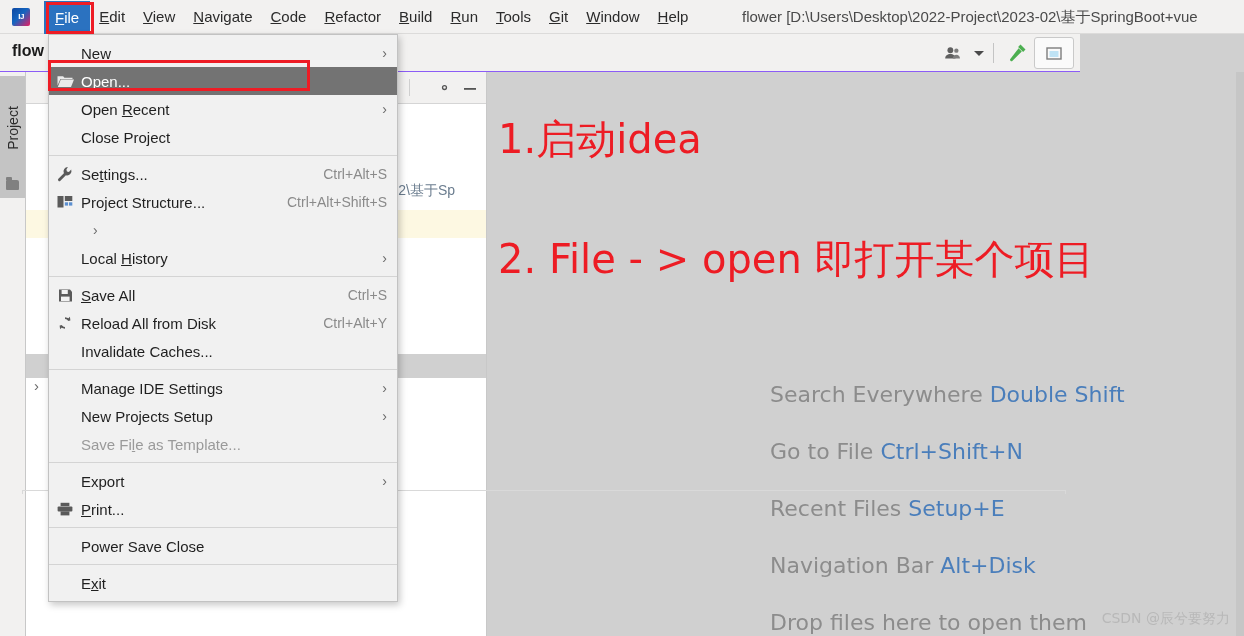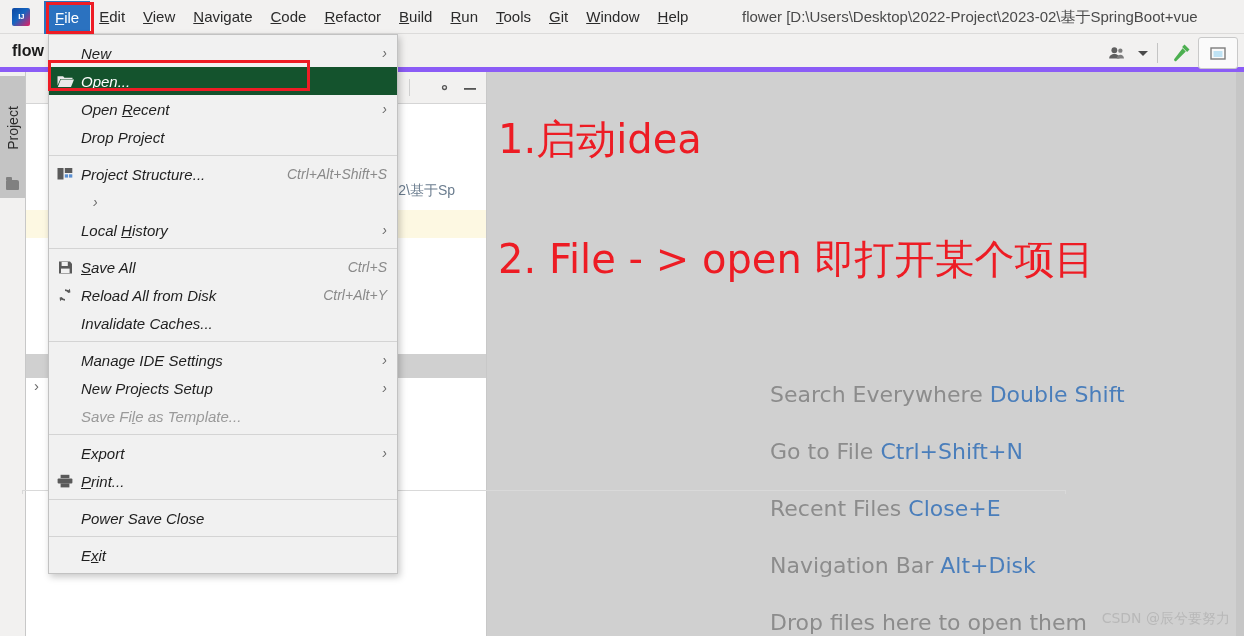--- a/index.html
+++ b/index.html
@@ -41,22 +41,22 @@
     border:3px solid #ee1c25;box-sizing:border-box;z-index:40;pointer-events:none;
   }
   .window-title{
     position:absolute;left:742px;top:0;height:34px;line-height:34px;
     font-size:15px;color:#4a4a4a;white-space:nowrap;overflow:hidden;
     width:502px;
   }
 
   
   .navbar{
-    position:absolute;left:0;top:34px;width:1244px;height:38px;
-    background:#f2f1f0;border-bottom:5px solid #8b5cf6;box-sizing:border-box;
+    position:absolute;left:0;top:34px;width:1080px;height:38px;
+    background:#f2f1f0;border-bottom:1px solid #8b5cf6;box-sizing:border-box;
   }
   .nav-project{
     position:absolute;left:12px;top:8px;font-size:16px;font-weight:bold;color:#1a1a1a;
   }
   .nav-right{position:absolute;right:6px;top:0;height:38px;display:flex;align-items:center;gap:0px;}
   .tb-btn{width:34px;height:30px;display:flex;align-items:center;justify-content:center;}
   .tb-sep{width:1px;height:20px;background:#c4c4c4;margin:0 6px;}
   .tb-winbtn{
     width:38px;height:30px;display:flex;align-items:center;justify-content:center;
     border:1px solid #c9c9c9;background:#fafafa;border-radius:3px;
@@ -110,31 +110,31 @@
 
   
   .dropdown{
     position:absolute;left:48px;top:34px;width:350px;
     background:#f1f1f1;border:1px solid #c2c2c2;box-sizing:border-box;
     box-shadow:2px 3px 7px rgba(0,0,0,.22);
     padding:4px 0 4px 0;z-index:30;
   }
   .mrow{
     position:relative;height:28px;display:flex;align-items:center;
-    font-size:15px;color:#1f1f1f;padding:0 10px 0 0;box-sizing:border-box;font-style:italic;
+    font-size:15px;color:#1f1f1f;padding:0 10px 0 0;box-sizing:border-box;
   }
   .mrow .micon{
     width:32px;min-width:32px;display:flex;align-items:center;justify-content:center;
     color:#5a5a5a;
   }
   .mrow .mlabel{flex:1;white-space:nowrap;}
   .mrow .mlabel u{text-decoration:underline;}
   .mrow .mshort{color:#8a8a8a;font-size:14px;white-space:nowrap;padding-left:14px;}
   .mrow .marrow{color:#6b6b6b;font-size:14px;padding-left:12px;}
-  .mrow.sel{background:#14532d;color:#ffffff;}
+  .mrow.sel{background:#737373;color:#ffffff;}
   .mrow.sel .micon{color:#e8e8e8;}
   .mrow.disabled{color:#9a9a9a;}
   .msep{height:1px;background:#d4d4d4;margin:4px 0;}
   .open-redbox{
     position:absolute;left:0px;top:26px;width:262px;height:32px;
     border:3px solid #ee1c25;box-sizing:border-box;z-index:35;pointer-events:none;
   }
 
   
   .annot{
@@ -263,23 +263,32 @@
       </span>
       <span class="mlabel"><u>O</u>pen...</span>
     </div>
     <div class="mrow">
       <span class="micon"></span>
       <span class="mlabel">Open <u>R</u>ecent</span>
       <span class="marrow">›</span>
     </div>
     <div class="mrow">
       <span class="micon"></span>
-      <span class="mlabel">Drop Project</span>
-    </div>
-    <div class="msep"></div>
+      <span class="mlabel">Close Project</span>
+    </div>
+    <div class="msep"></div>
+    <div class="mrow">
+      <span class="micon">
+        <svg width="16" height="16" viewBox="0 0 16 16">
+          <path d="M10.9 1.1a4.3 4.3 0 00-4 6.1L1.4 12.7a1.4 1.4 0 102 2l5.5-5.5a4.3 4.3 0 005.3-5.6l-2.3 2.3-2-.5-.5-2z" fill="#5a5a5a"></path>
+        </svg>
+      </span>
+      <span class="mlabel">Se<u>t</u>tings...</span>
+      <span class="mshort">Ctrl+Alt+S</span>
+    </div>
     <div class="mrow">
       <span class="micon">
         <svg width="16" height="14" viewBox="0 0 16 14">
           <rect x="0.5" y="1" width="6" height="11.5" fill="#5a5a5a"></rect>
           <rect x="7.8" y="1" width="7.5" height="5" fill="#5a5a5a"></rect>
           <rect x="7.8" y="7.3" width="3.3" height="3.3" fill="#5b8fd0"></rect>
           <rect x="12" y="7.3" width="3.3" height="3.3" fill="#5b8fd0"></rect>
         </svg>
       </span>
       <span class="mlabel">Project Structure...</span>
@@ -365,18 +374,18 @@
     </div>
   </div>
 <div class="open-redbox" style="left:48px;top:60px;width:262px;height:31px;"></div>
 
 <div class="annot annot1">1.启动idea</div>
 <div class="annot annot2">2. File - &gt; open 即打开某个项目</div>
 
 <div class="hints" id="hints">
     <div class="hintrow"><span>Search Everywhere </span><span class="key">Double Shift</span></div>
     <div class="hintrow"><span>Go to File </span><span class="key">Ctrl+Shift+N</span></div>
-    <div class="hintrow"><span>Recent Files </span><span class="key">Close+E</span></div>
+    <div class="hintrow"><span>Recent Files </span><span class="key">Setup+E</span></div>
     <div class="hintrow"><span>Navigation Bar </span><span class="key">Alt+Disk</span></div>
     <div class="hintrow"><span>Drop files here to open them</span></div>
   </div>
 
 <div class="watermark">CSDN @辰兮要努力</div>
 
 </body></html>

